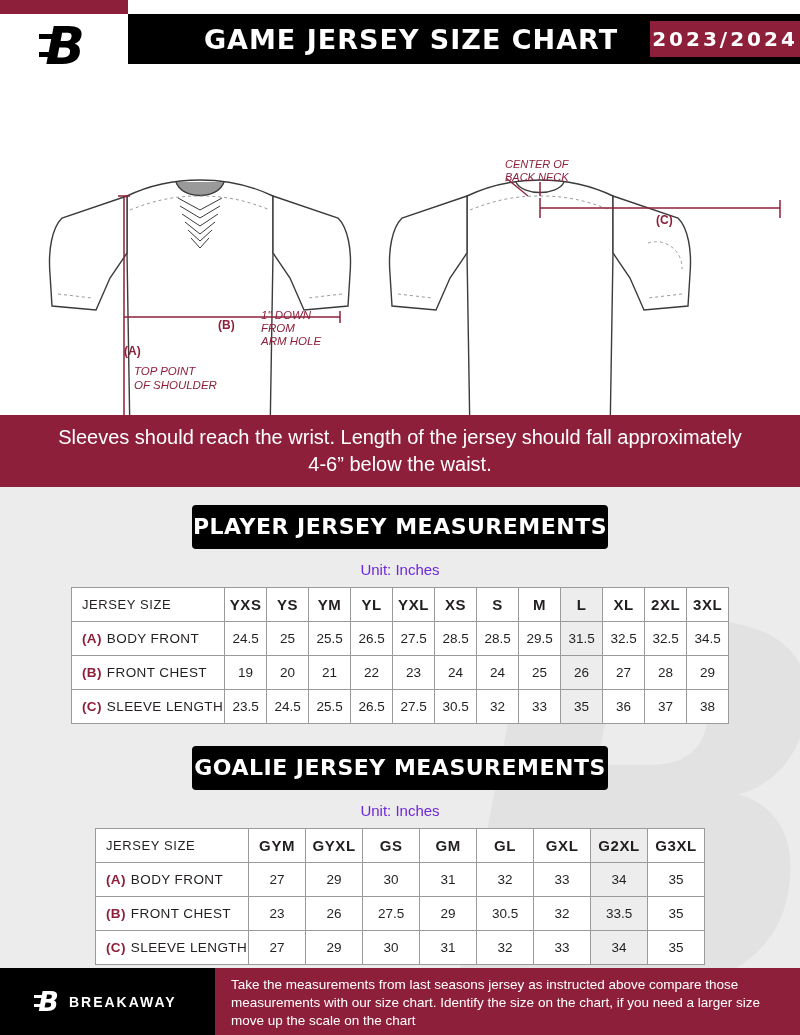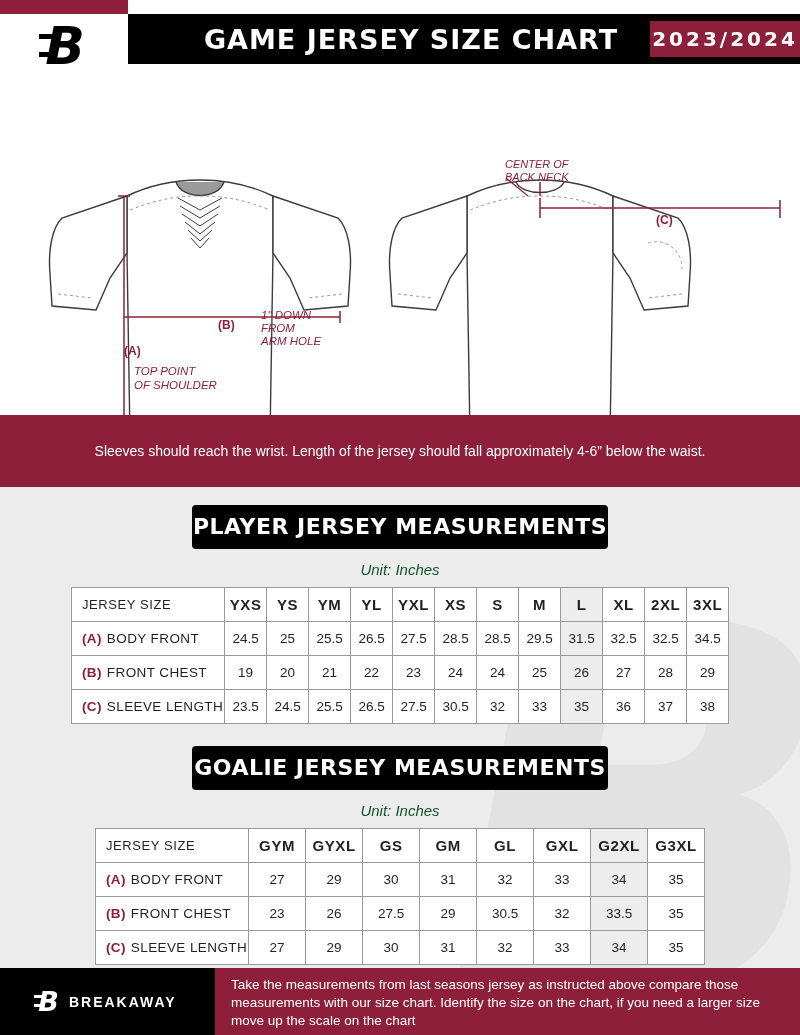--- a/index.html
+++ b/index.html
@@ -109,21 +109,21 @@
 
   
   .note-band {
     position: relative;
     background: #8e1f3a;
     color: #ffffff;
     height: 72px;
     display: flex; align-items: center; justify-content: center;
     text-align: center;
     padding: 0 53px;
-    font-size: 14px;
+    font-size: 20px;
     line-height: 1.35;
     z-index: 2;
   }
 
   
   .section {
     position: relative;
     z-index: 2;
     padding-top: 18px;
   }
@@ -135,23 +135,22 @@
     text-align: center;
     font-size: 22px;
     font-weight: bold;
     letter-spacing: 0.5px;
     padding: 9px 0 10px;
     border-radius: 4px;
     font-family: "DejaVu Sans", sans-serif;
   }
   .unit {
     text-align: center;
-    font-style: italic;
     font-size: 15px;
-    color: #14532d;
+    color: #6d28d9;
     margin: 12px 0 9px;
   }
   table {
     border-collapse: collapse;
     margin: 0 auto;
     background: #fff;
     font-size: 13.5px;
   }
   table td, table th {
     border: 1px solid #9a9a9a;

